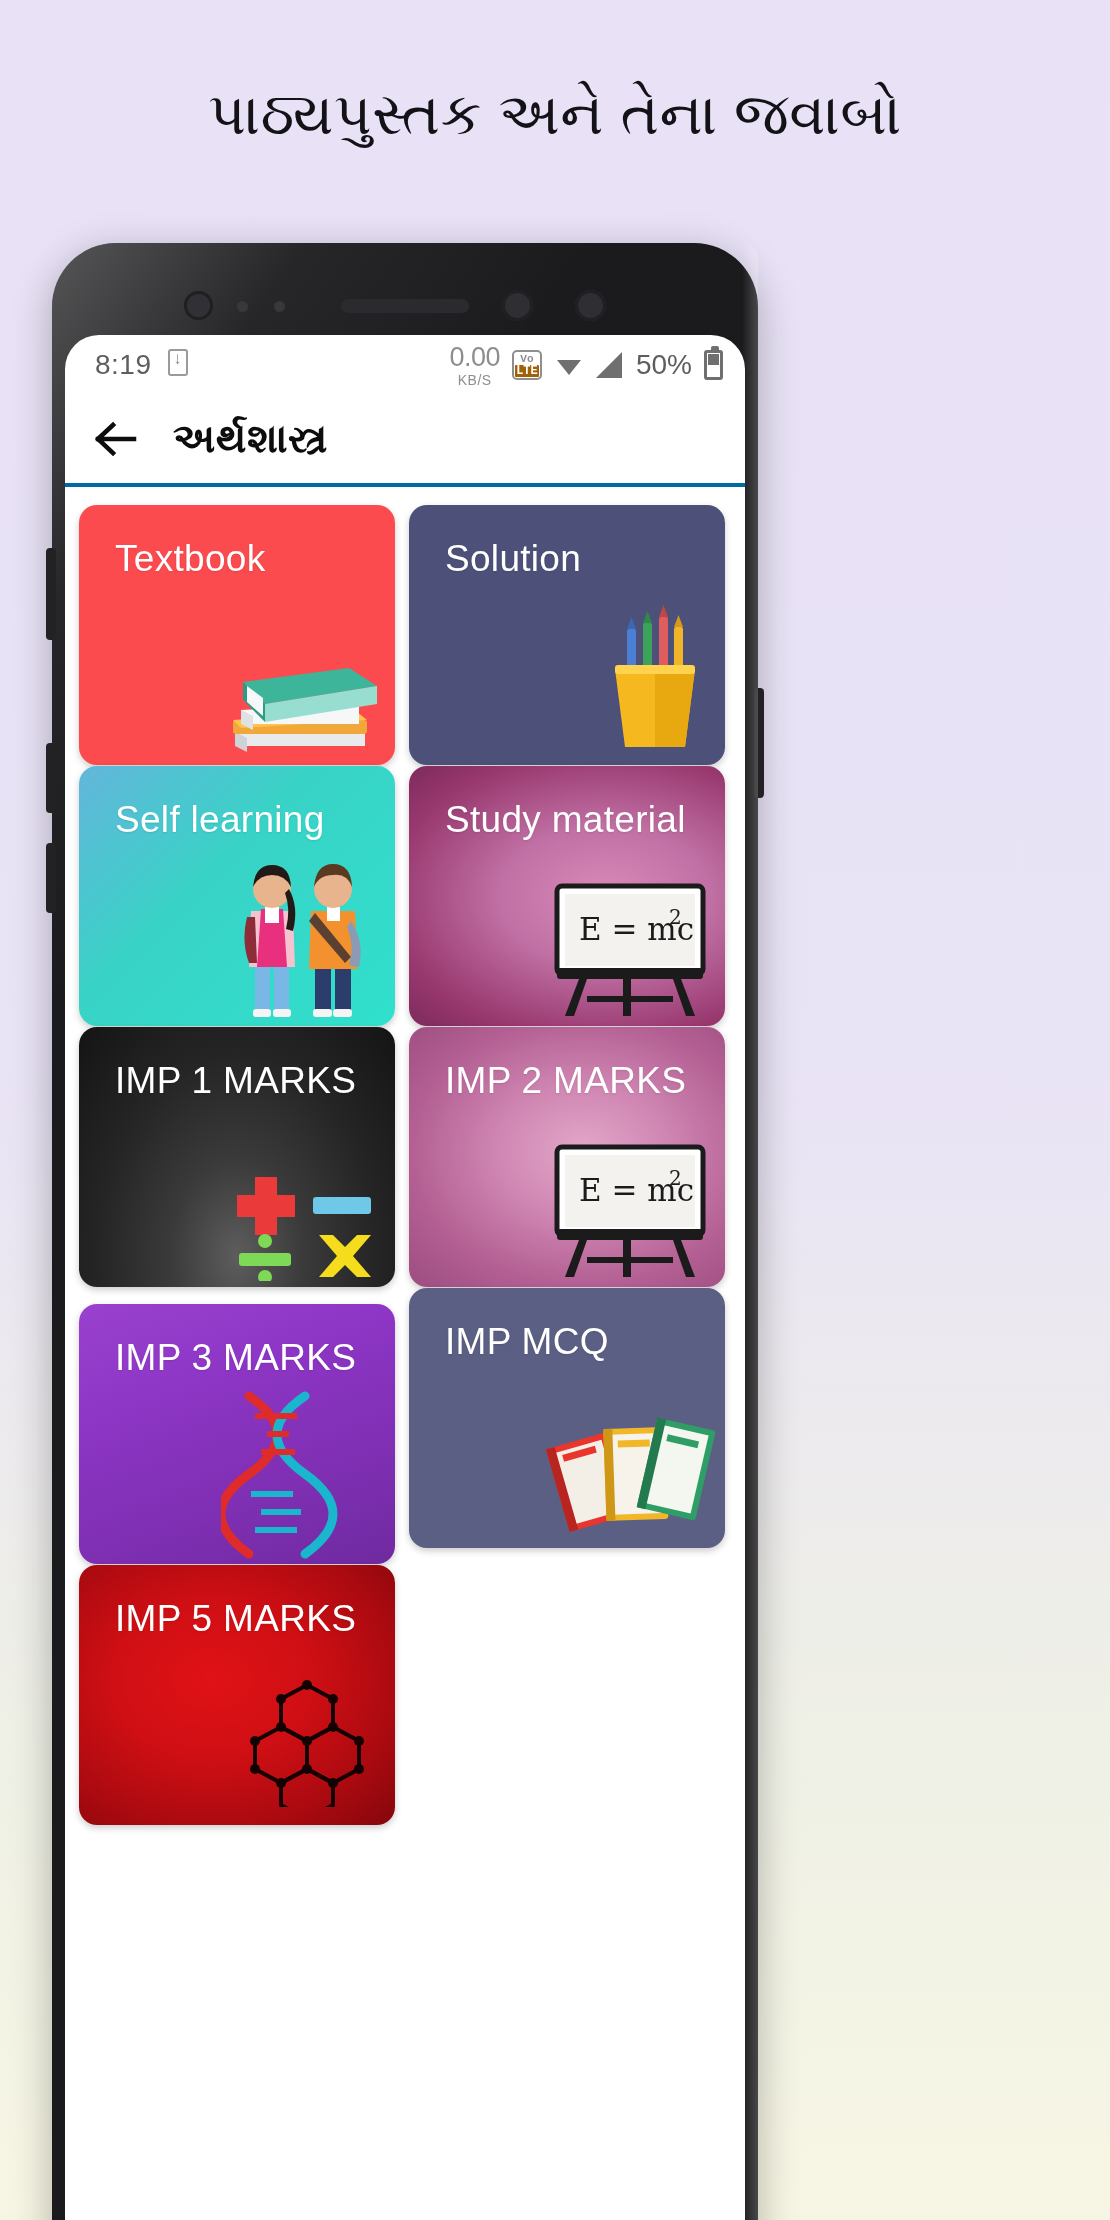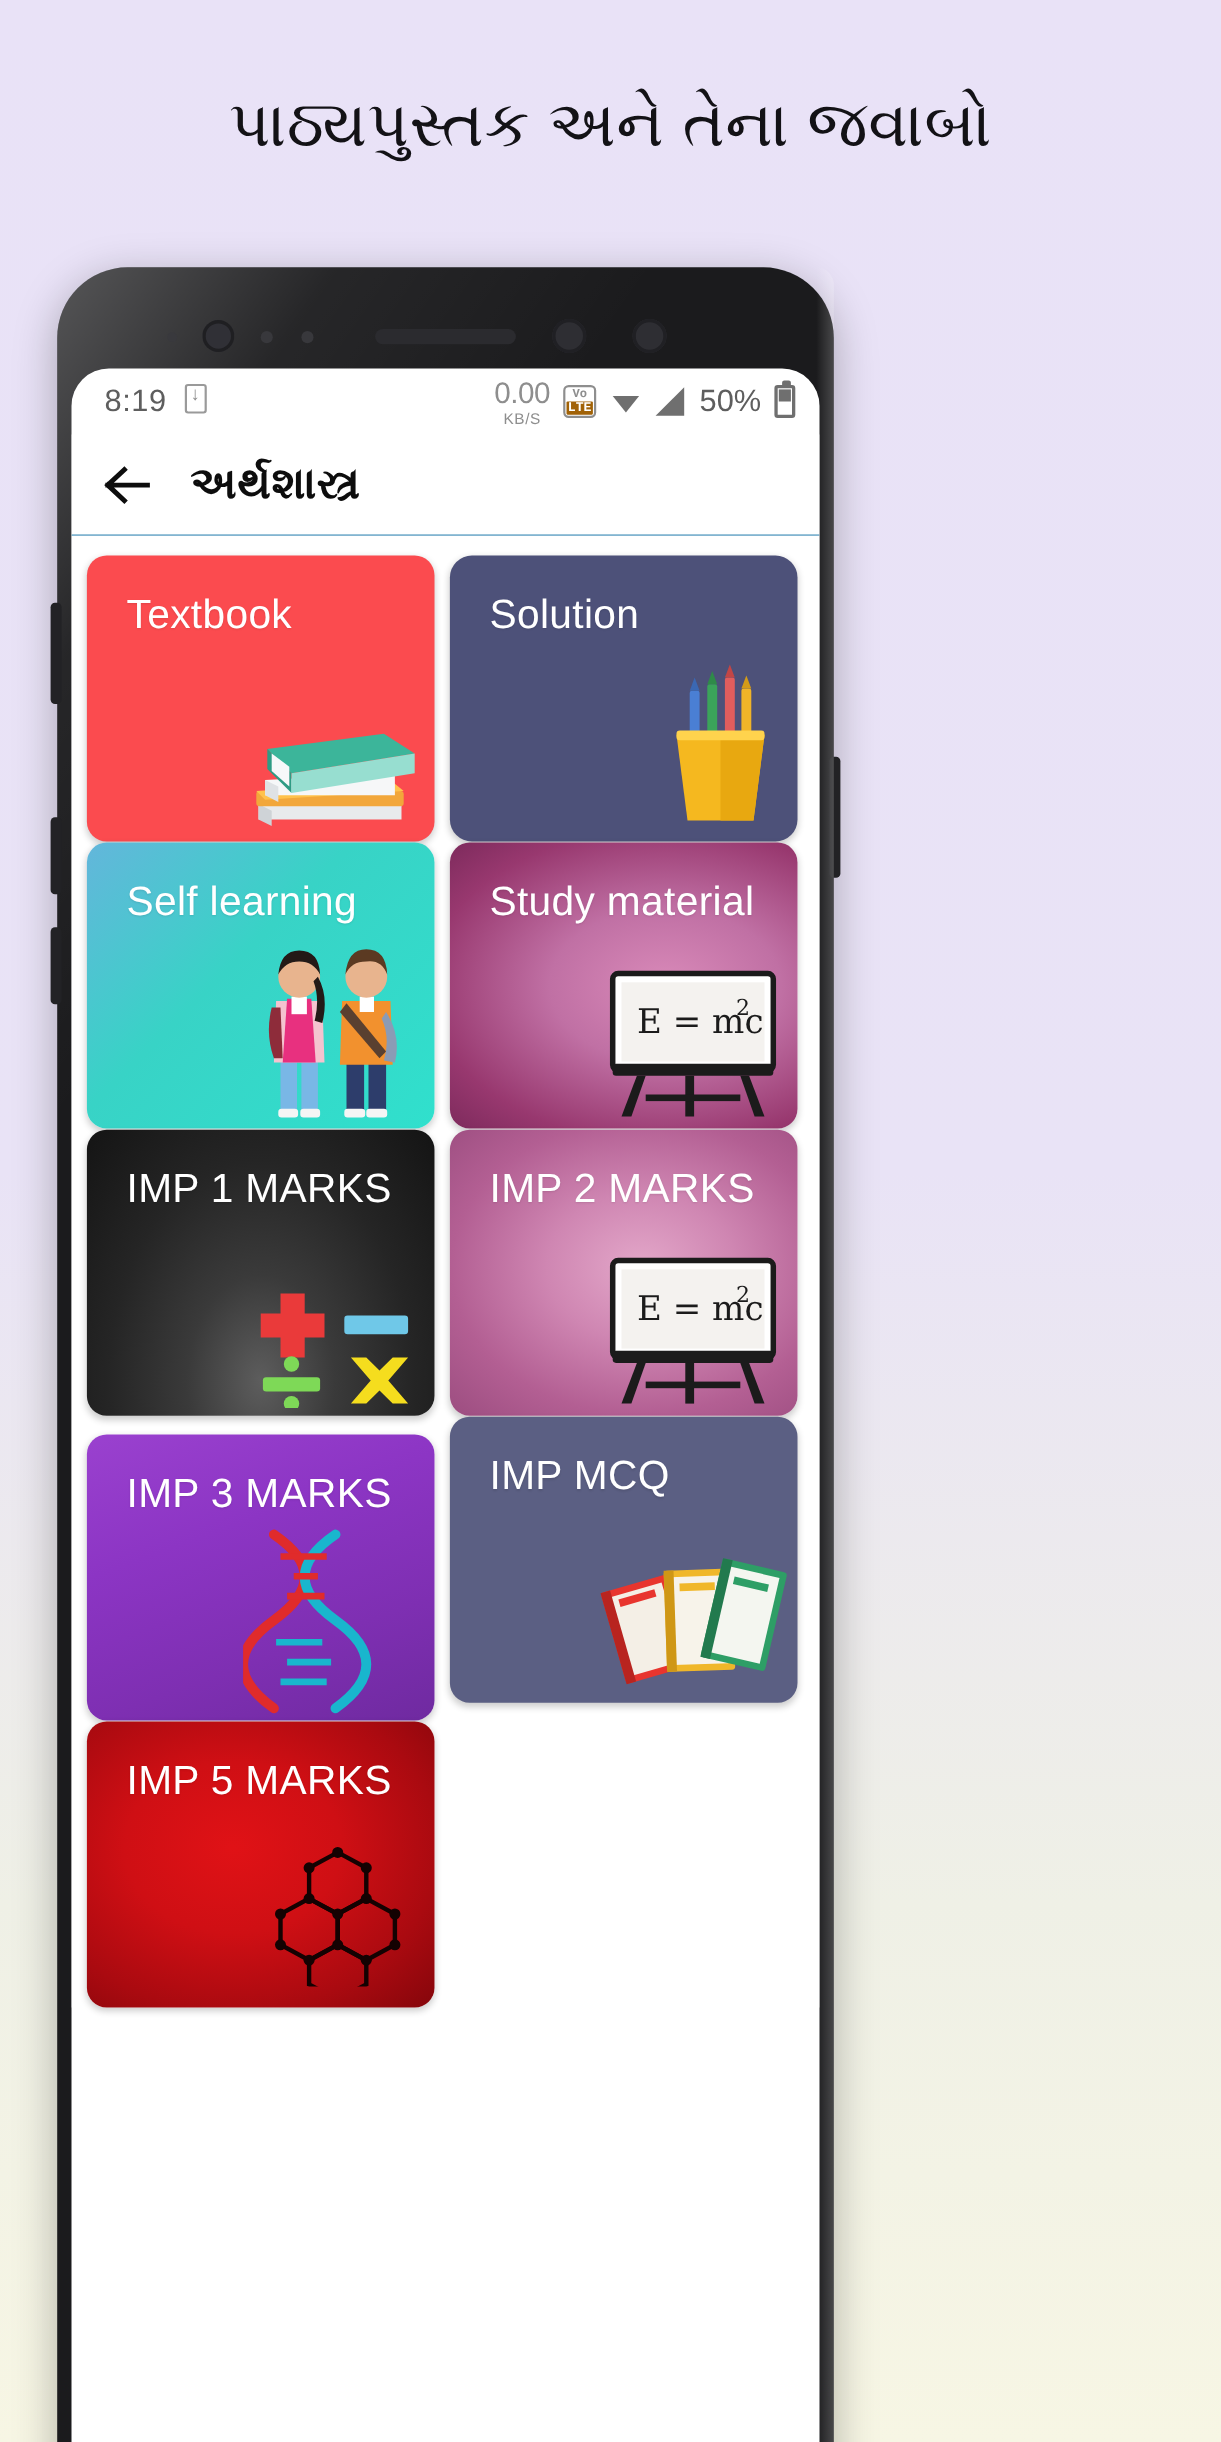--- a/index.html
+++ b/index.html
@@ -103,21 +103,21 @@
   .batt{
     width:19px; height:30px; border:3px solid #6f6f6f; border-radius:3px; position:relative;
   }
   .batt::before{ content:""; position:absolute; top:-7px; left:4px; width:8px; height:4px; background:#6f6f6f; border-radius:2px 2px 0 0; }
   .batt::after{ content:""; position:absolute; left:1px; right:1px; top:1px; height:11px; background:#6f6f6f; }
 
   
   .appbar{
     height:92px; background:#fff; display:flex; align-items:center;
     padding-left:28px; gap:34px;
-    border-bottom:1px solid #0369a1;
+    border-bottom:4px solid #0369a1;
   }
   .back-arrow{
     width:46px; height:46px; position:relative; cursor:pointer;
     flex:0 0 auto;
   }
   .back-arrow svg{ display:block; }
   .appbar-title{
     font-size:40px; font-weight:700; color:#0d0d0d;
     font-family:"Liberation Sans","DejaVu Sans",sans-serif;
     letter-spacing:.5px;
@@ -140,21 +140,21 @@
   .card-label{
     position:absolute; left:36px; top:32px; right:22px;
     color:#fff; font-size:37px; font-weight:400;
     line-height:1.18; letter-spacing:.3px;
     text-shadow:0 1px 2px rgba(0,0,0,.10);
   }
   .art{ position:absolute; right:8px; bottom:2px; pointer-events:none; }
 
   
   .bg-textbook{ background:#fb4b4f; }
-  .bg-solution{ background:#4d5179;border-radius:20px; }
+  .bg-solution{ background:#4d5179; }
   .bg-self{ background:linear-gradient(135deg,#63b6db 0%, #38d3c6 42%, #30e0cd 100%); }
   .bg-study{
     background:radial-gradient(ellipse at 62% 50%, #d98ab9 0%, #c070a4 38%, #98386f 78%, #7d2a5c 100%);
   }
   .bg-imp1{
     background:radial-gradient(ellipse at 50% 88%, #5d5d5d 0%, #3a3a3a 30%, #252525 62%, #141414 100%);
   }
   .bg-imp2{
     background:radial-gradient(ellipse at 55% 48%, #e3a7c9 0%, #cf86b2 35%, #b35f93 70%, #9c4d80 100%);
   }

